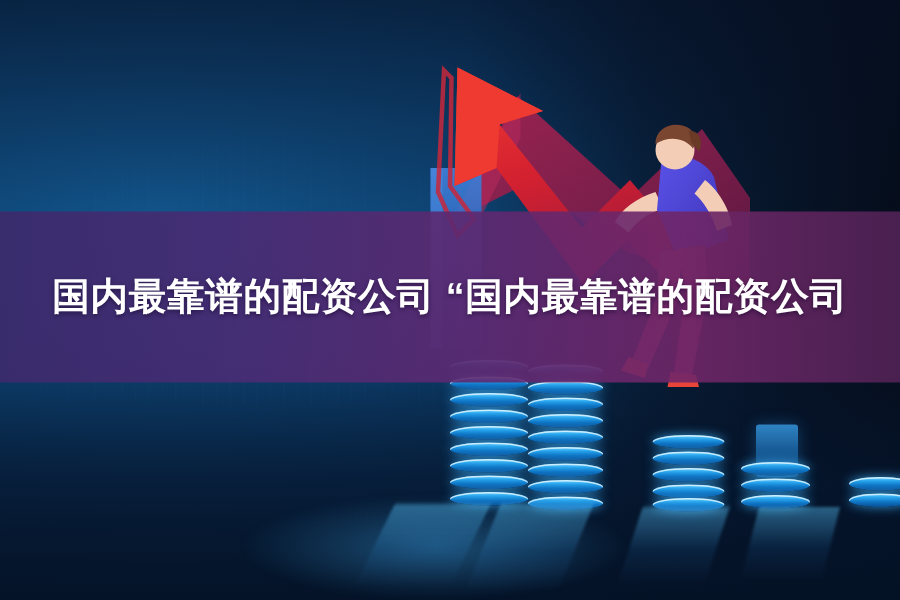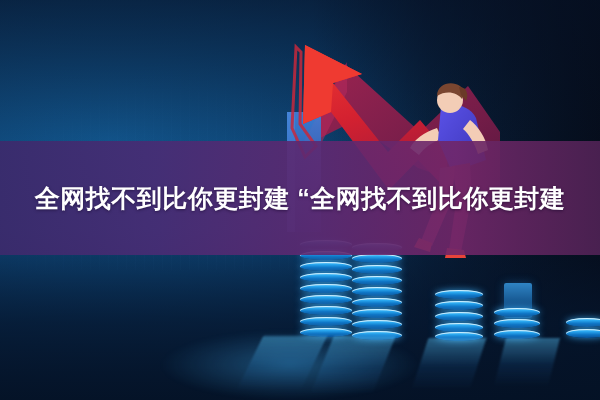--- a/index.html
+++ b/index.html
@@ -215,16 +215,16 @@
       <div class="coin" style="top:11px"></div>
   </div>
 
   <div class="floor-ray" style="left:250px;top:336px;width:64px;height:54px;transform:skewX(-26deg);"></div>
   <div class="floor-ray" style="left:322px;top:336px;width:62px;height:58px;transform:skewX(-22deg);"></div>
   <div class="floor-ray" style="left:420px;top:338px;width:58px;height:52px;transform:skewX(-18deg);"></div>
   <div class="floor-ray" style="left:500px;top:338px;width:54px;height:48px;transform:skewX(-14deg);"></div>
   <div class="glow-pool" style="left:160px;top:330px;width:260px;height:70px;"></div>
 
   <div class="caption-band">
-    <div class="caption-line">全网找不到比你更封建 “全网找不到比你更封建</div>
+    <div class="caption-line">国内最靠谱的配资公司 “国内最靠谱的配资公司</div>
   </div>
 
 </div>
 
 </body></html>

